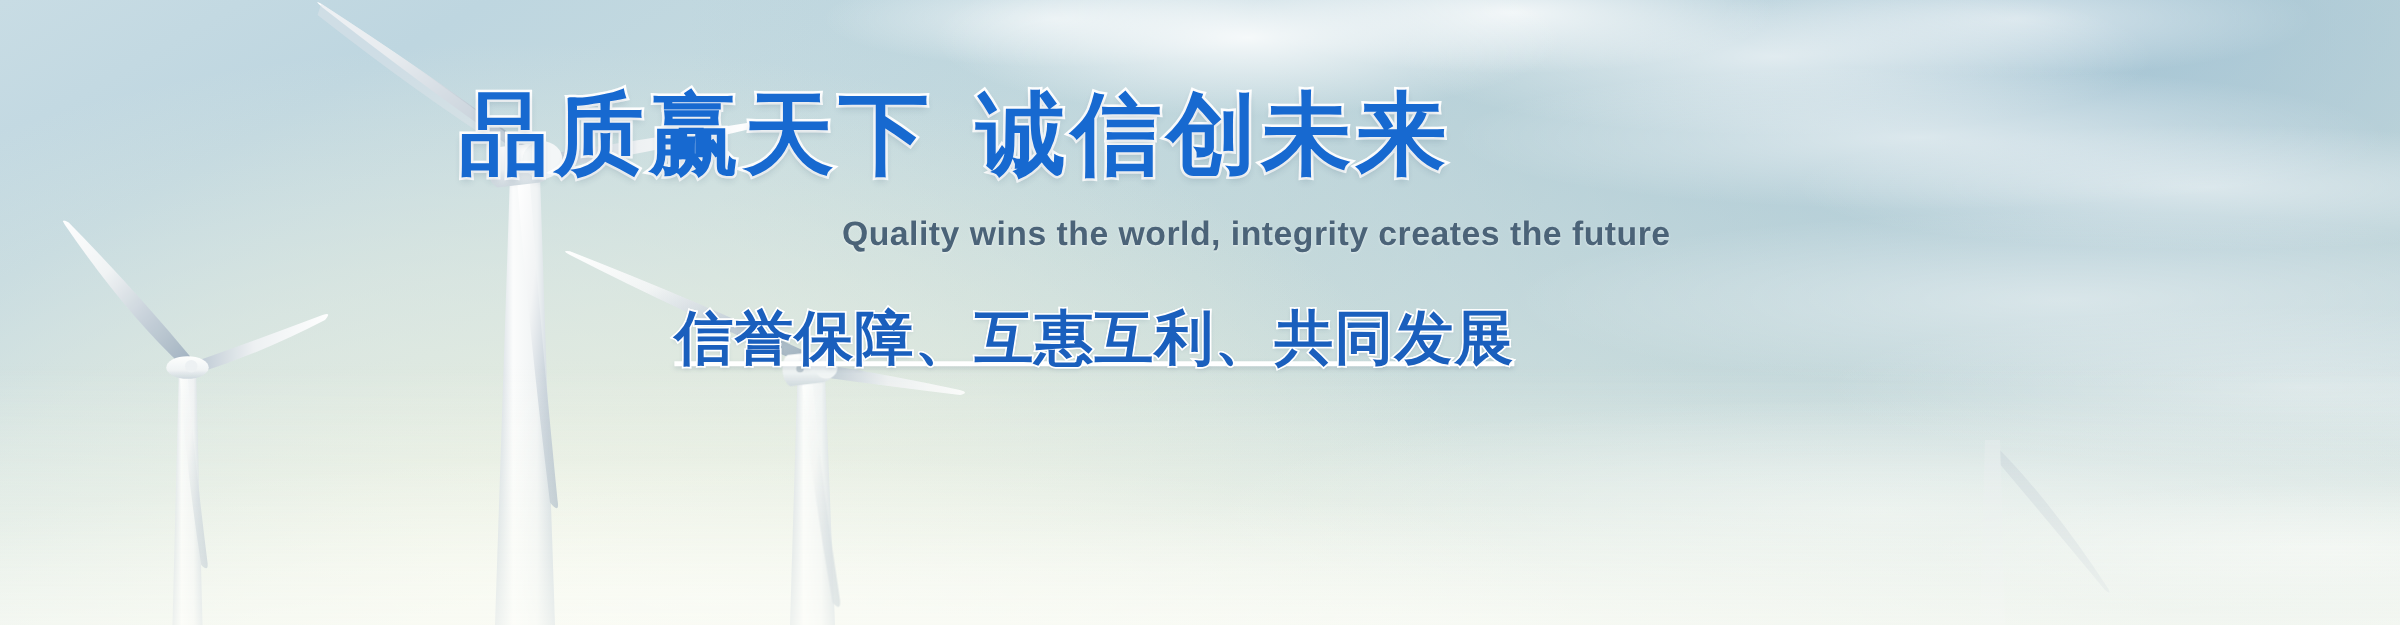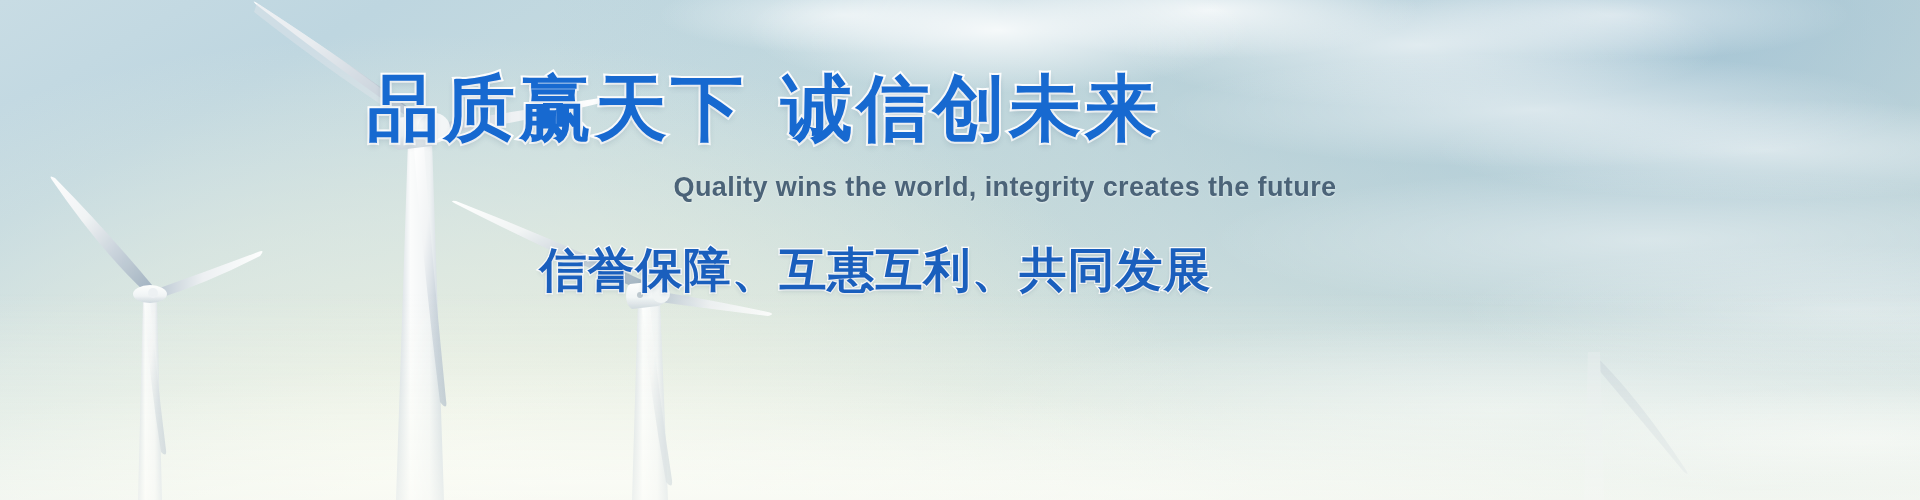--- a/index.html
+++ b/index.html
@@ -117,20 +117,21 @@
     text-align: center;
     font-family: "Liberation Sans", "DejaVu Sans", sans-serif;
     font-weight: 700;
     font-size: 47px;
     line-height: 1;
     letter-spacing: 1px;
     color: #1a5fbd;
     -webkit-text-stroke: 2.5px #ffffff;
     paint-order: stroke fill;
     text-shadow: 0 2px 4px rgba(40,70,100,0.16);
+    text-decoration: underline;
   }
 </style>
 </head>
 <body>
 
 <div class="banner">
 
   <div class="sky-layer clouds-a"></div>
   <div class="sky-layer clouds-b"></div>
   <div class="sky-layer clouds-c"></div>

